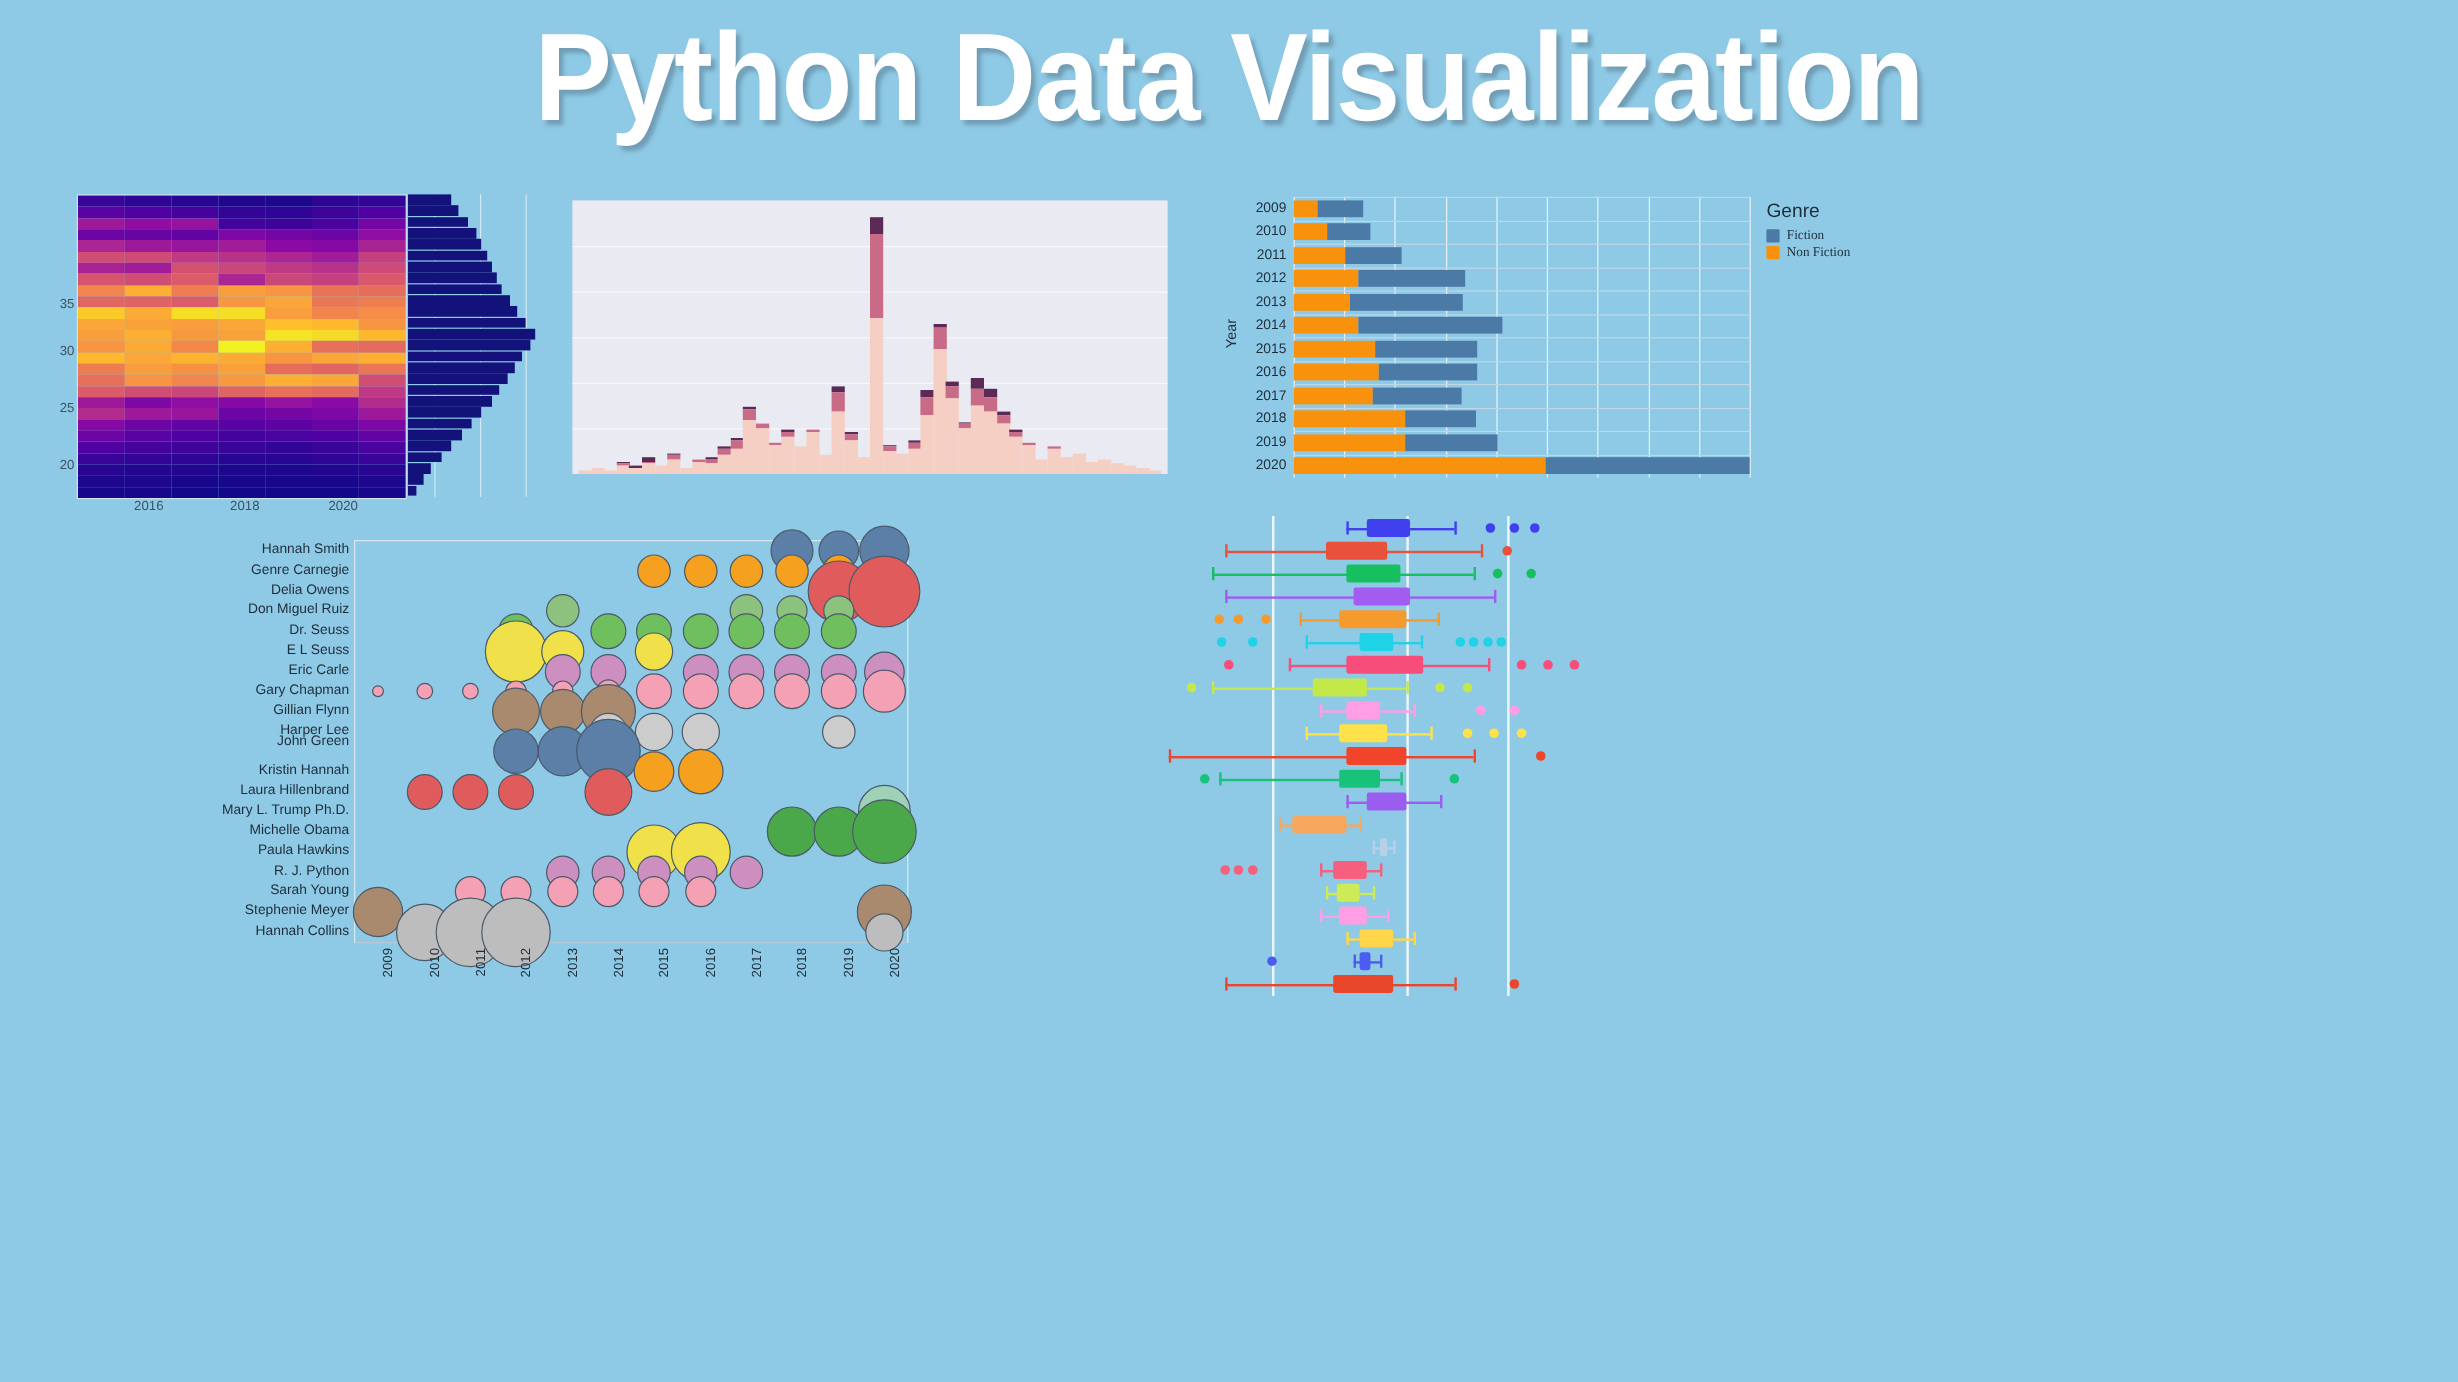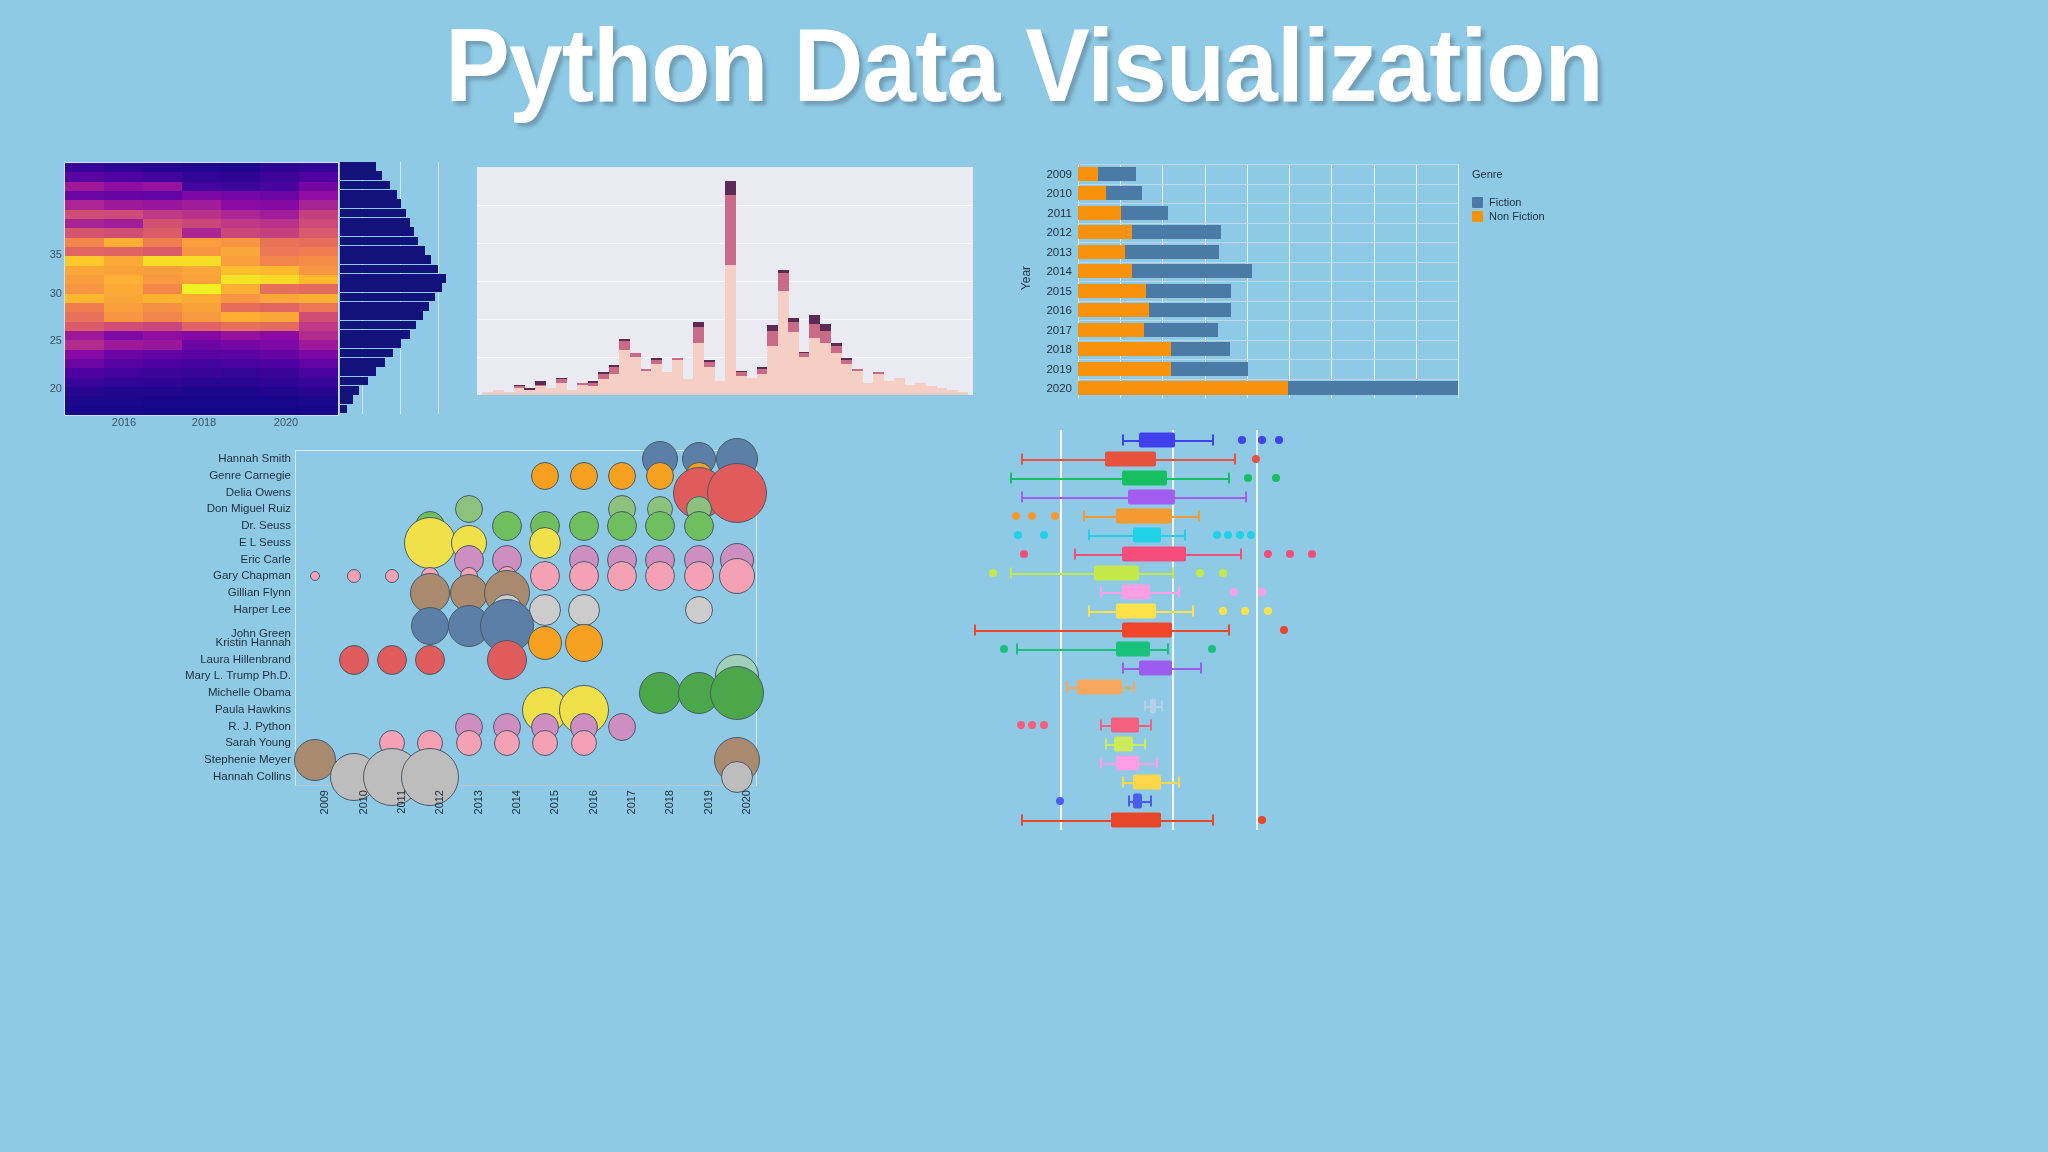--- a/index.html
+++ b/index.html
@@ -71,24 +71,24 @@
   #stacked-plot .sline{position:absolute;left:0;width:100%;height:1px;background:#bfd8e6;}
   .ylab-year{
     position:absolute;right:0;font-size:11.5px;color:#1f2d3a;
     transform:translateY(-50%);white-space:nowrap;
   }
   #stacked-axis-title{
     position:absolute;left:-14px;top:118px;font-size:12px;color:#1f2d3a;
     transform:translate(-50%,-50%) rotate(-90deg);white-space:nowrap;
   }
   #genre-legend{position:absolute;left:432px;top:8px;}
-  #genre-legend .lg-title{font-size:11px;color:#1f2d3a;margin-bottom:16px;}
+  #genre-legend .lg-title{font-size:16px;color:#1f2d3a;margin-bottom:4px;}
   #genre-legend .lg-row{display:flex;align-items:center;margin-bottom:2px;}
   #genre-legend .sw{width:11px;height:11px;margin-right:6px;border-radius:1px;}
-  #genre-legend .lg-text{font-size:11px;color:#1f2d3a;}
+  #genre-legend .lg-text{font-size:11px;color:#1f2d3a;font-family:Liberation Serif, serif;}
 
   
   #panel-bubble{left:210px;top:448px;width:560px;height:350px;}
   #bubble-plot{
     position:absolute;left:85px;top:2px;width:460px;height:334px;
     border-left:1px solid #d6e9f4;border-top:1px solid #d6e9f4;border-right:1px solid #d6e9f4;
     border-bottom:1px solid #b9c9d4;
   }
   #bubble-plot .bub{
     position:absolute;border-radius:50%;
@@ -739,21 +739,21 @@
 <div class="bub-author-label" style="top: 10.35px; right: 479px;">Hannah Smith</div>
     <div class="bub-author-label" style="top: 27.05px; right: 479px;">Genre Carnegie</div>
     <div class="bub-author-label" style="top: 43.75px; right: 479px;">Delia Owens</div>
     <div class="bub-author-label" style="top: 60.45px; right: 479px;">Don Miguel Ruiz</div>
     <div class="bub-author-label" style="top: 77.15px; right: 479px;">Dr. Seuss</div>
     <div class="bub-author-label" style="top: 93.85px; right: 479px;">E L Seuss</div>
     <div class="bub-author-label" style="top: 110.55px; right: 479px;">Eric Carle</div>
     <div class="bub-author-label" style="top: 127.25px; right: 479px;">Gary Chapman</div>
     <div class="bub-author-label" style="top: 143.95px; right: 479px;">Gillian Flynn</div>
     <div class="bub-author-label" style="top: 160.65px; right: 479px;">Harper Lee</div>
-    <div class="bub-author-label" style="top: 185px; right: 479px;">John Green</div>
+    <div class="bub-author-label" style="top: 170px; right: 479px;">John Green</div>
     <div class="bub-author-label" style="top: 194.05px; right: 479px;">Kristin Hannah</div>
     <div class="bub-author-label" style="top: 210.75px; right: 479px;">Laura Hillenbrand</div>
     <div class="bub-author-label" style="top: 227.45px; right: 479px;">Mary L. Trump Ph.D.</div>
     <div class="bub-author-label" style="top: 244.15px; right: 479px;">Michelle Obama</div>
     <div class="bub-author-label" style="top: 260.85px; right: 479px;">Paula Hawkins</div>
     <div class="bub-author-label" style="top: 277.55px; right: 479px;">R. J. Python</div>
     <div class="bub-author-label" style="top: 294.25px; right: 479px;">Sarah Young</div>
     <div class="bub-author-label" style="top: 310.95px; right: 479px;">Stephenie Meyer</div>
     <div class="bub-author-label" style="top: 327.65px; right: 479px;">Hannah Collins</div>
     <div class="bub-year-label" style="left: 108.167px; top: 342px;">2009</div>

